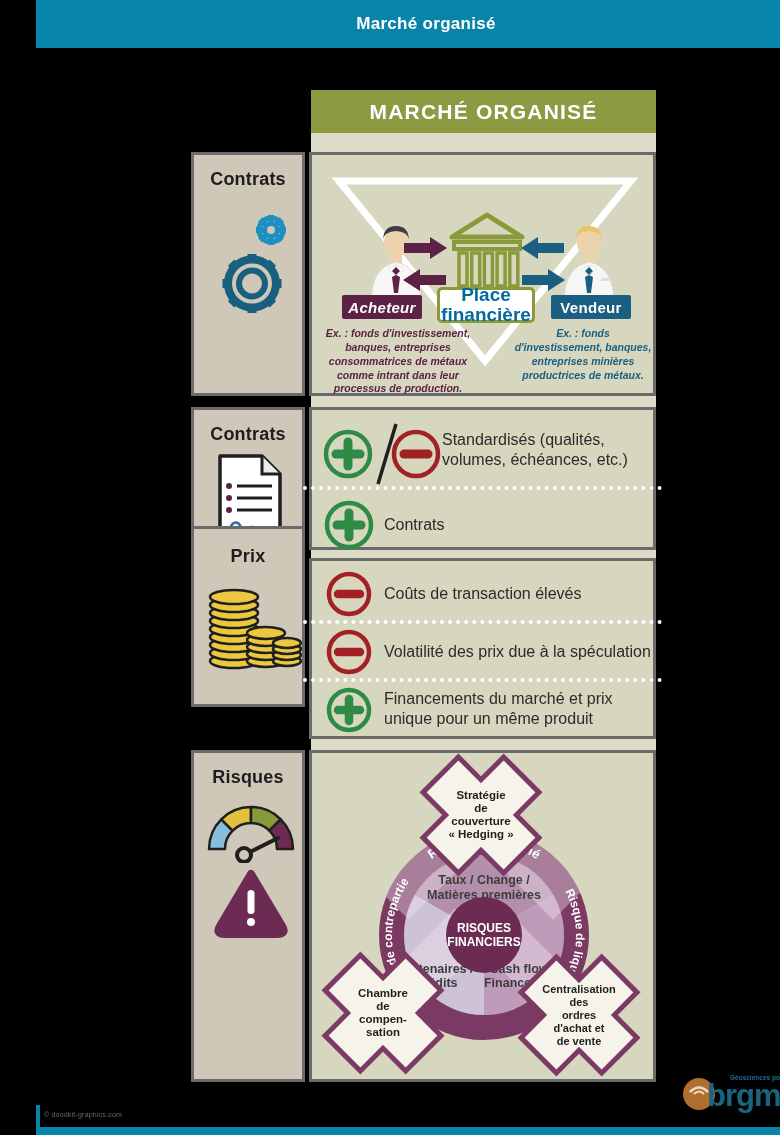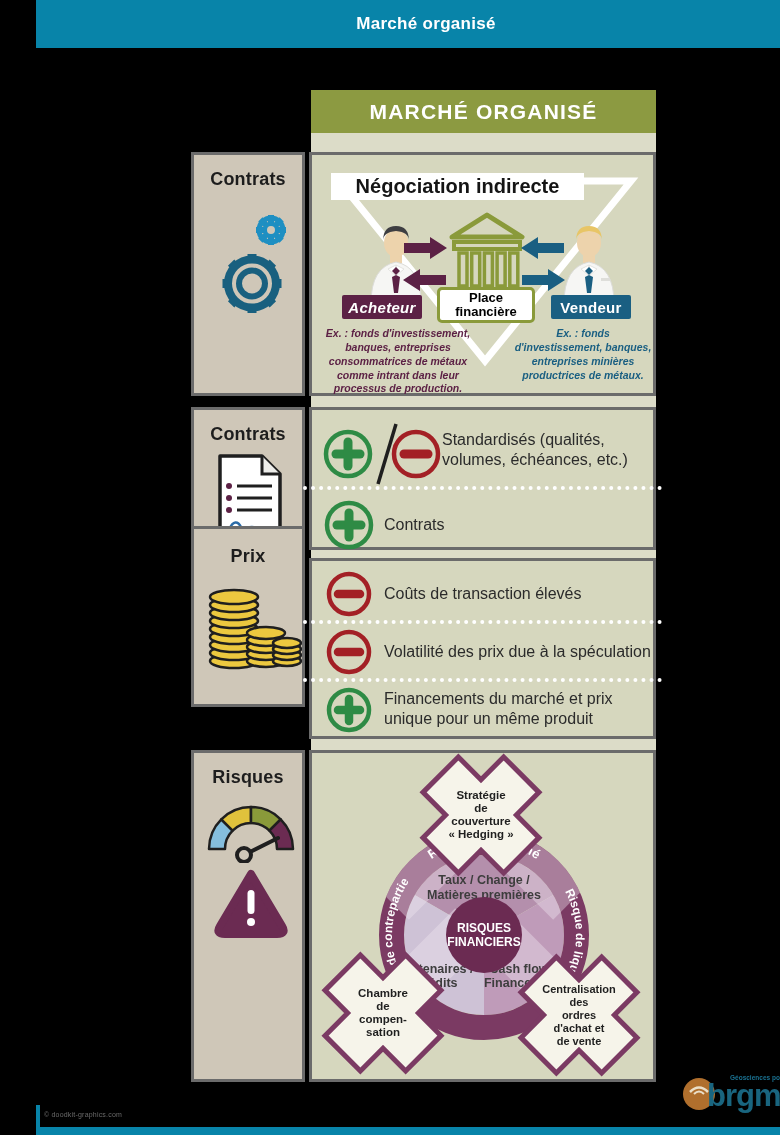--- a/index.html
+++ b/index.html
@@ -25,21 +25,21 @@
 
   
   .heading-band{position:absolute;left:19px;top:18px;width:253px;height:27px;background:#fff;display:flex;align-items:center;justify-content:center;font-size:20px;color:#151515;}
   .heading-band .hn{font-weight:600;}
   .heading-band .hb{font-weight:800;margin-left:6px;}
   .badge{position:absolute;width:80px;height:24px;display:flex;align-items:center;justify-content:center;
          color:#fff;font-weight:bold;font-size:15px;letter-spacing:.3px;border-radius:2px;}
   .badge-buyer{left:30px;top:140px;background:#5C2145;font-style:italic;}
   .badge-seller{left:239px;top:140px;background:#1A5F82;}
   .place-box{position:absolute;left:125px;top:132px;width:92px;height:30px;background:#fff;border:3px solid #8A9A3A;border-radius:5px;
-             display:flex;flex-direction:column;align-items:center;justify-content:center;color:#000000;font-weight:bold;font-size:13px;line-height:1.05;}
+             display:flex;flex-direction:column;align-items:center;justify-content:center;color:#0369a1;font-weight:bold;font-size:19px;line-height:1.05;}
   .note{position:absolute;top:172px;font-style:italic;font-size:10.5px;line-height:1.32;text-align:center;font-weight:600;}
   .note-buyer{left:10px;width:152px;color:#5C2145;}
   .note-seller{left:202px;width:138px;color:#1A5F82;}
 
   
   .row-text{position:absolute;font-size:16px;line-height:1.28;color:#2b2b2b;}
   .dotted{position:absolute;left:-9px;width:calc(100% + 18px);border-top:4px dotted #fff;}
 
   
   .credit{left:8px;top:1111px;font-size:7px;color:#6a6a6a;letter-spacing:.2px;}
@@ -84,24 +84,20 @@
         <circle cx="40" cy="82.5" r="24" stroke-width="8" fill="#CFC7B8"></circle>
         <circle cx="40" cy="82.5" r="13" stroke-width="6" fill="#CFC7B8"></circle>
       </g>
     </svg>
   </div>
 
   <div class="abs cont" style="top:152px;height:244px;">
     <svg class="abs" style="left:0;top:0;" width="341" height="238" viewBox="0 0 341 238">
       <polygon points="27,26 319,26 173,206" fill="none" stroke="#FFFFFF" stroke-width="7"></polygon>
     </svg>
-    <div class="heading-band">
-      <span class="hn">Négociation</span>
-      <span class="hb">indirecte</span>
-    </div>
 
     <svg class="abs" style="left:134px;top:52px;" width="82" height="100" viewBox="0 0 82 100">
       <g stroke="#8A9A3A" fill="none">
         <polygon points="6,30 41,8 76,30" stroke-width="5" stroke-linejoin="round"></polygon>
         <rect x="8" y="35" width="66" height="7" stroke-width="4"></rect>
         <rect x="13" y="46" width="8" height="33" stroke-width="3.5"></rect>
         <rect x="25.7" y="46" width="8" height="33" stroke-width="3.5"></rect>
         <rect x="38.4" y="46" width="8" height="33" stroke-width="3.5"></rect>
         <rect x="51.1" y="46" width="8" height="33" stroke-width="3.5"></rect>
         <rect x="63.8" y="46" width="8" height="33" stroke-width="3.5"></rect>

